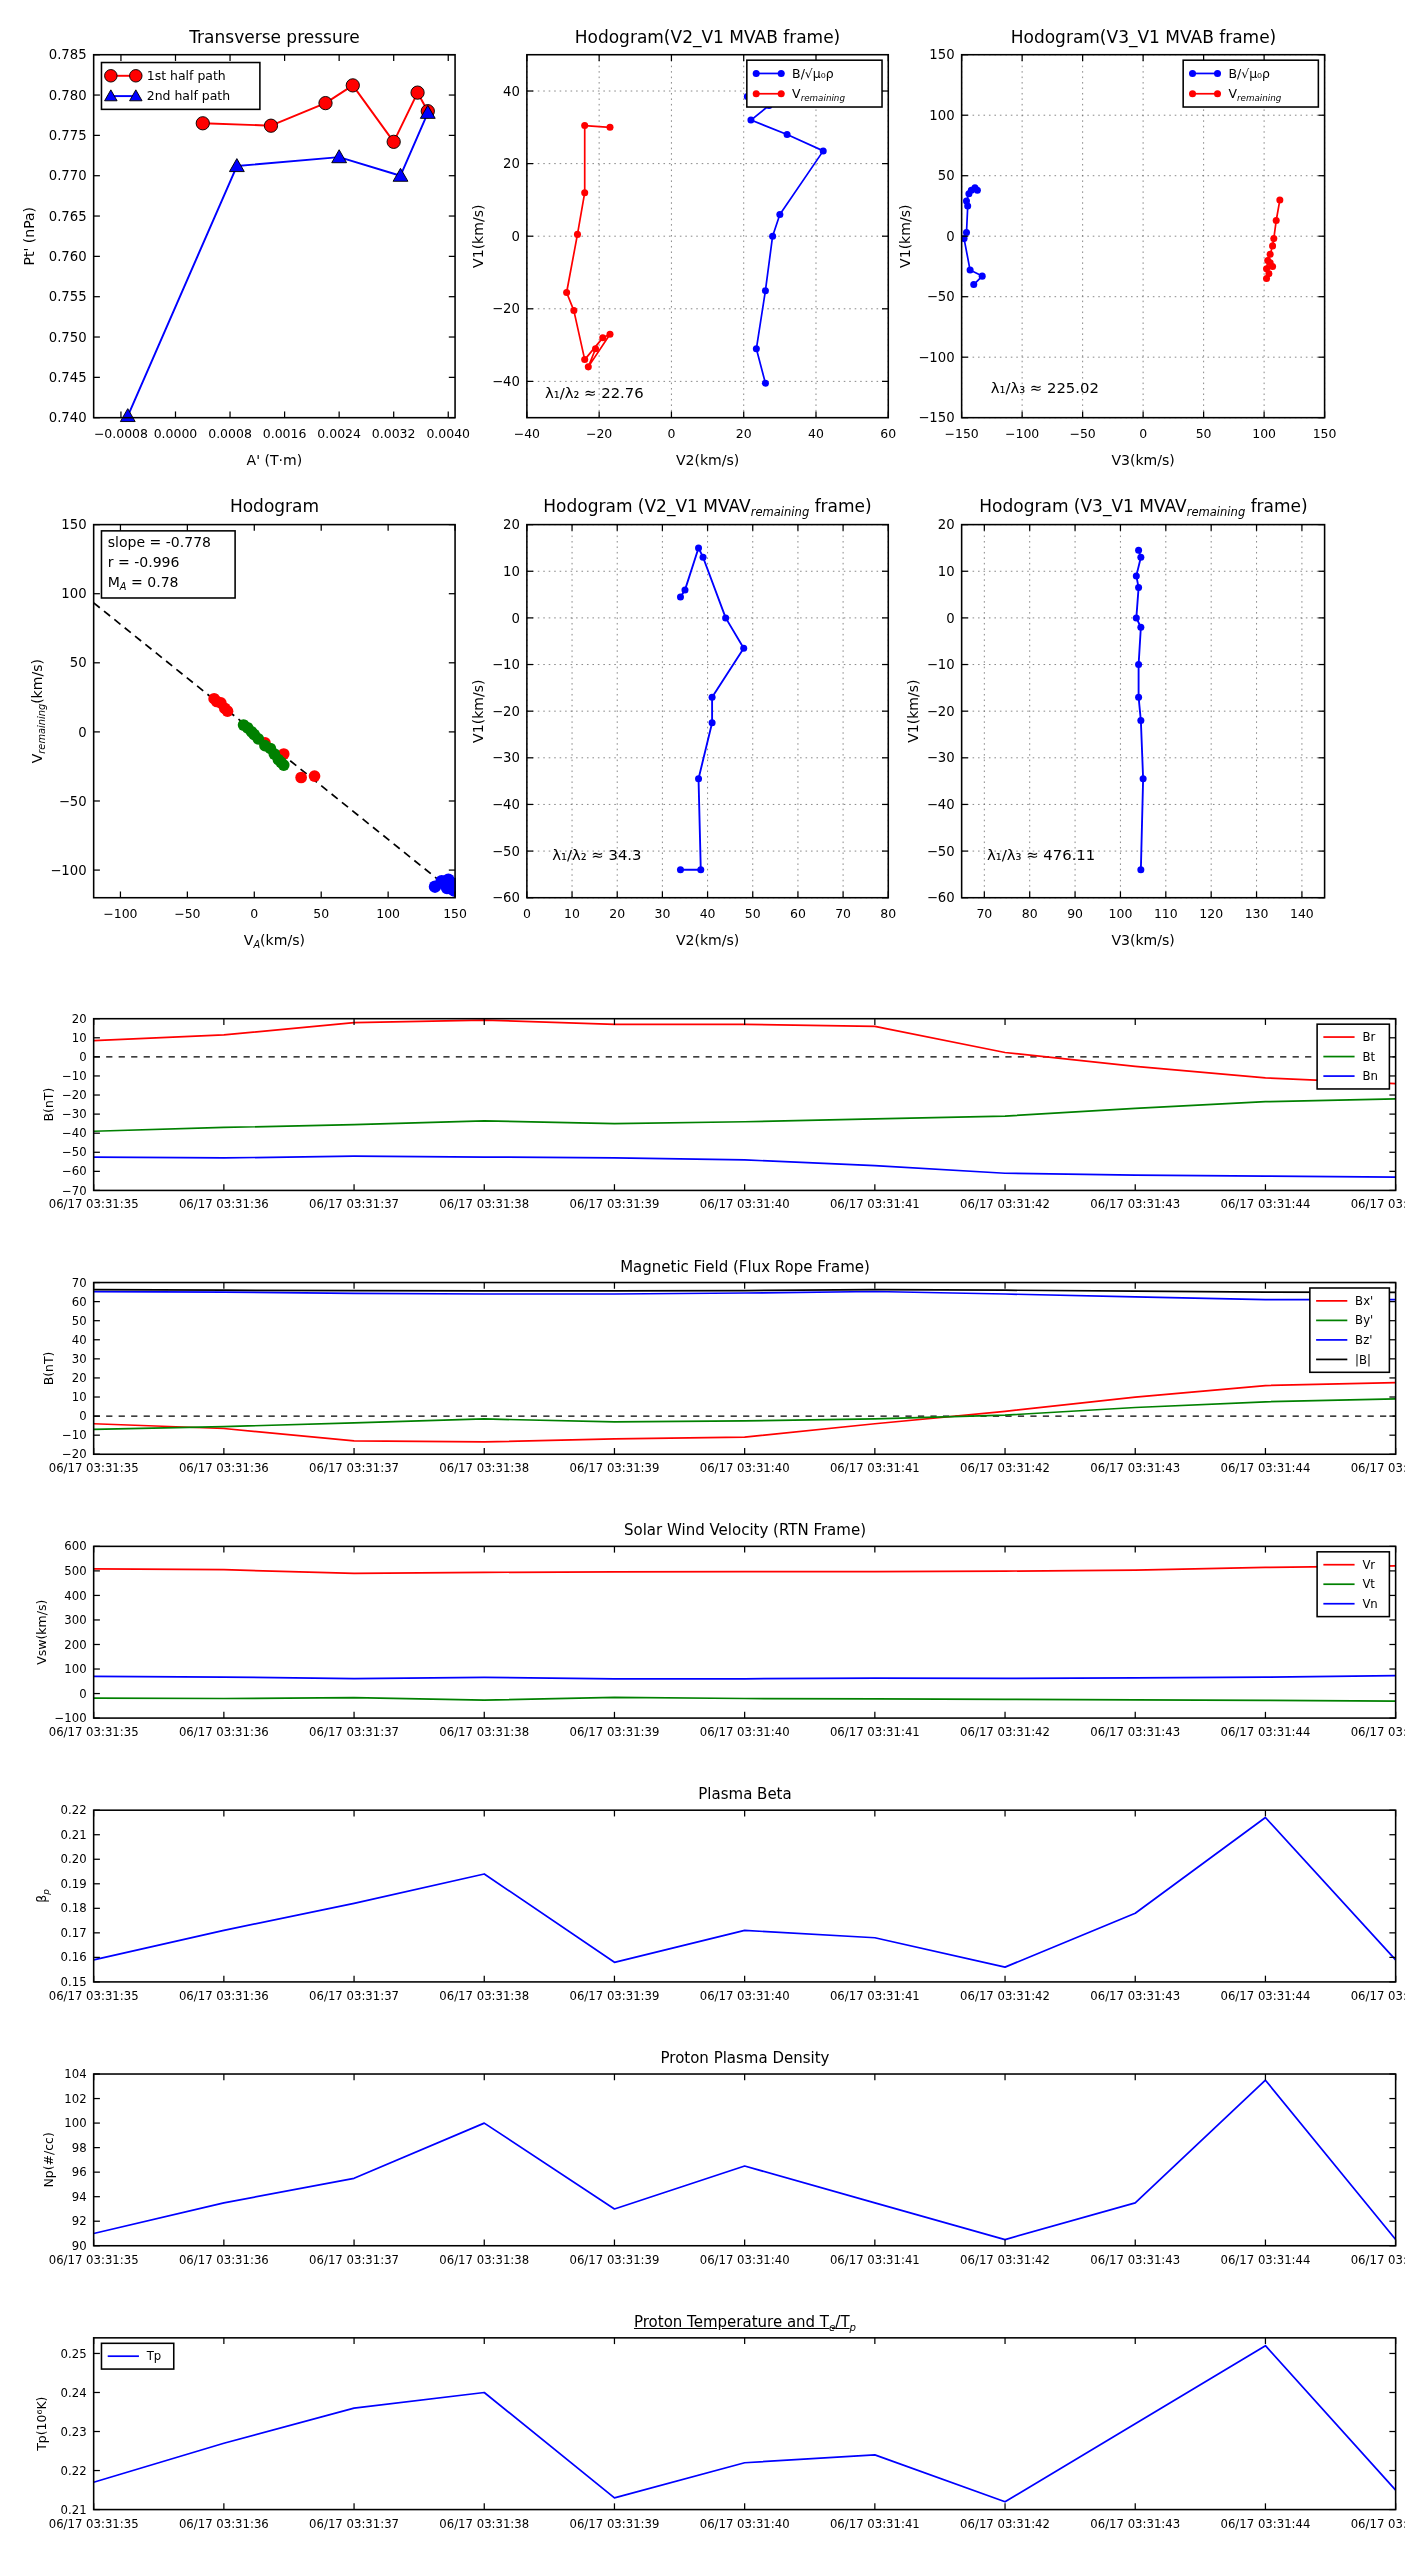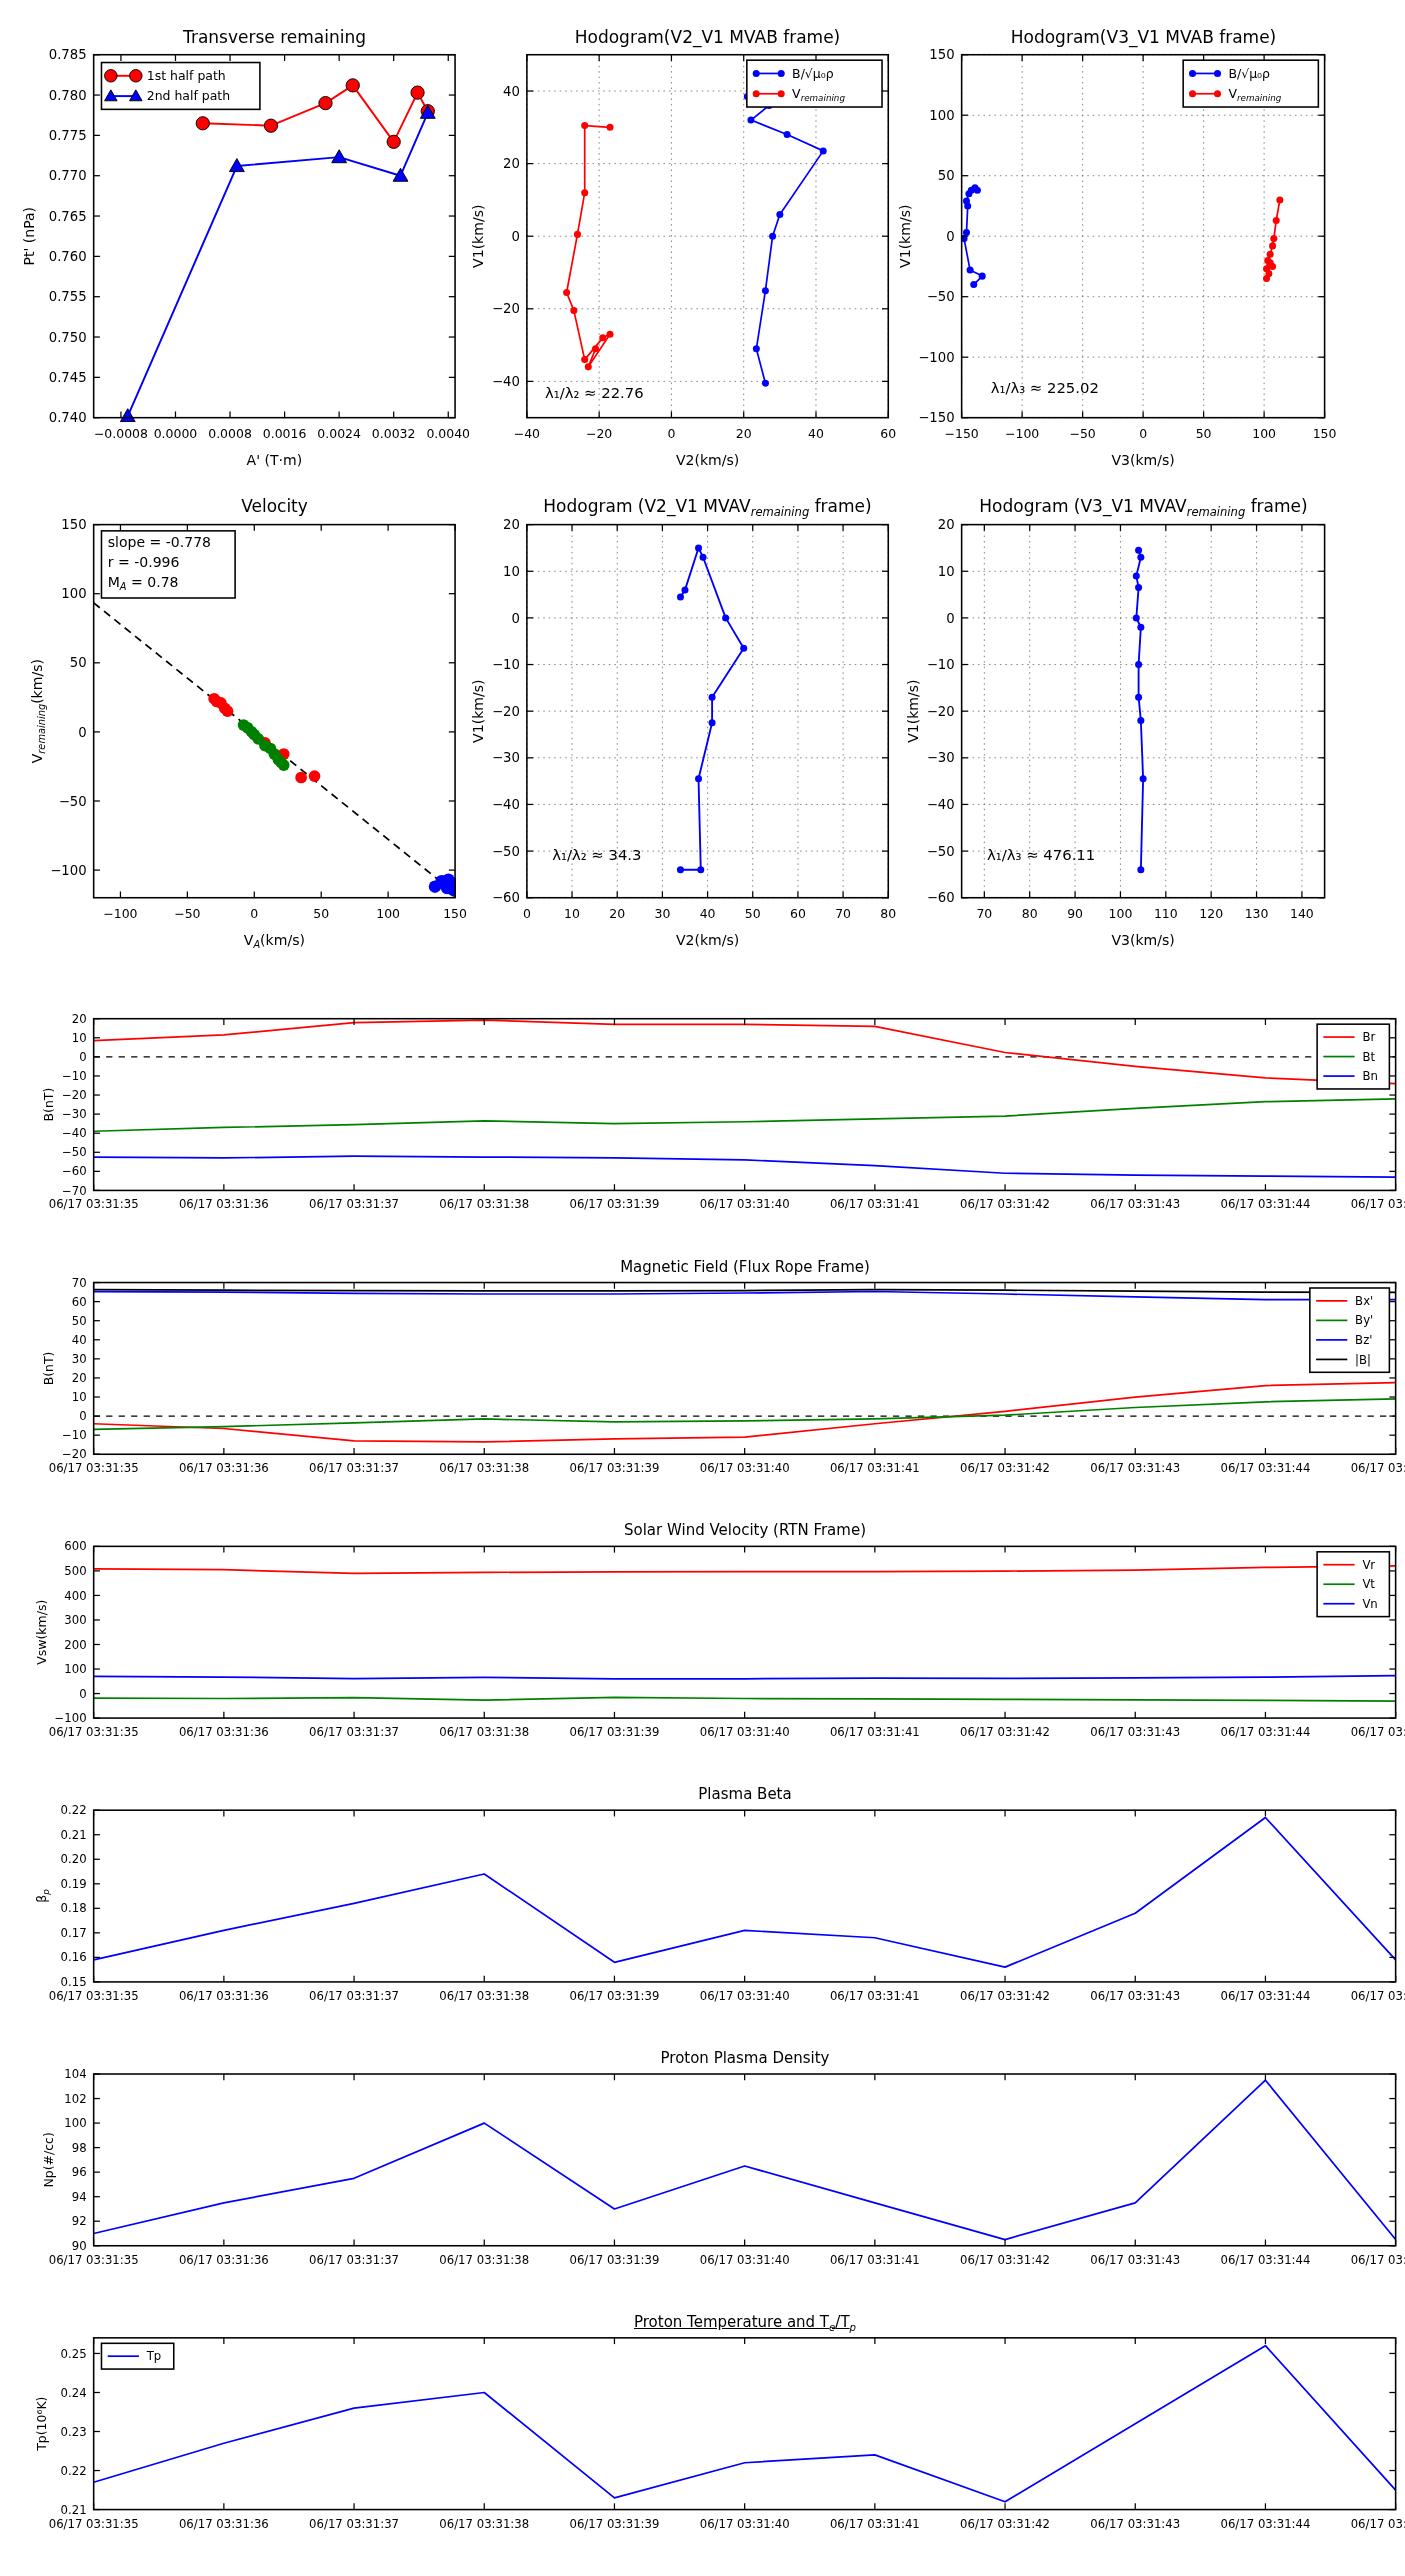--- a/index.html
+++ b/index.html
@@ -1089,24 +1089,24 @@
         </g>
         <text x="58.8" y="3105" font-size="16" fill="#000" text-anchor="middle" font-family="&quot;DejaVu Sans&quot;,&quot;Liberation Sans&quot;,sans-serif" transform="rotate(-90 58.8 3105)"><tspan dy="0.0">Tp(10⁶K)</tspan></text>
         <g>
           <rect x="130" y="3002" width="92.6" height="33" fill="#fff" stroke="#000" stroke-width="2"></rect>
           <line x1="138" y1="3018.5" x2="178" y2="3018.5" stroke="#0000ff" stroke-width="2.2"></line>
           <text x="188" y="3023.75" font-size="15" fill="#000" text-anchor="start" font-family="&quot;DejaVu Sans&quot;,&quot;Liberation Sans&quot;,sans-serif"><tspan dy="0.0">Tp</tspan></text>
         </g>
       </g>
     </svg>
 
-  <div class="plot-title t-small math" style="left:94px;top:26.5px;width:361px;">Transverse remaining</div>
+  <div class="plot-title t-small math" style="left:94px;top:26.5px;width:361px;">Transverse pressure</div>
   <div class="plot-title t-small math" style="left:527px;top:26.5px;width:361px;">Hodogram(V2_V1 MVAB frame)</div>
   <div class="plot-title t-small math" style="left:962px;top:26.5px;width:363px;">Hodogram(V3_V1 MVAB frame)</div>
-  <div class="plot-title t-small math" style="left:94px;top:496px;width:361px;">Velocity</div>
+  <div class="plot-title t-small math" style="left:94px;top:496px;width:361px;">Hodogram</div>
   <div class="plot-title t-small math" style="left:527px;top:496px;width:361px;">Hodogram (V2_V1 MVAV<sub>remaining</sub> frame)</div>
   <div class="plot-title t-small math" style="left:962px;top:496px;width:363px;">Hodogram (V3_V1 MVAV<sub>remaining</sub> frame)</div>
   <div class="plot-title t-ts math" style="left:94px;top:1258px;width:1302px;">Magnetic Field (Flux Rope Frame)</div>
   <div class="plot-title t-ts math" style="left:94px;top:1521px;width:1302px;text-align:center;">Solar Wind Velocity (RTN Frame)</div>
   <div class="plot-title t-ts math" style="left:94px;top:1785px;width:1302px;">Plasma Beta</div>
   <div class="plot-title t-ts math" style="left:94px;top:2049px;width:1302px;">Proton Plasma Density</div>
   <div class="plot-title t-ts math" style="left:94px;top:2313px;width:1302px;text-decoration:underline;">Proton Temperature and T<sub>e</sub>/T<sub>p</sub></div>
 </div>
 
 

